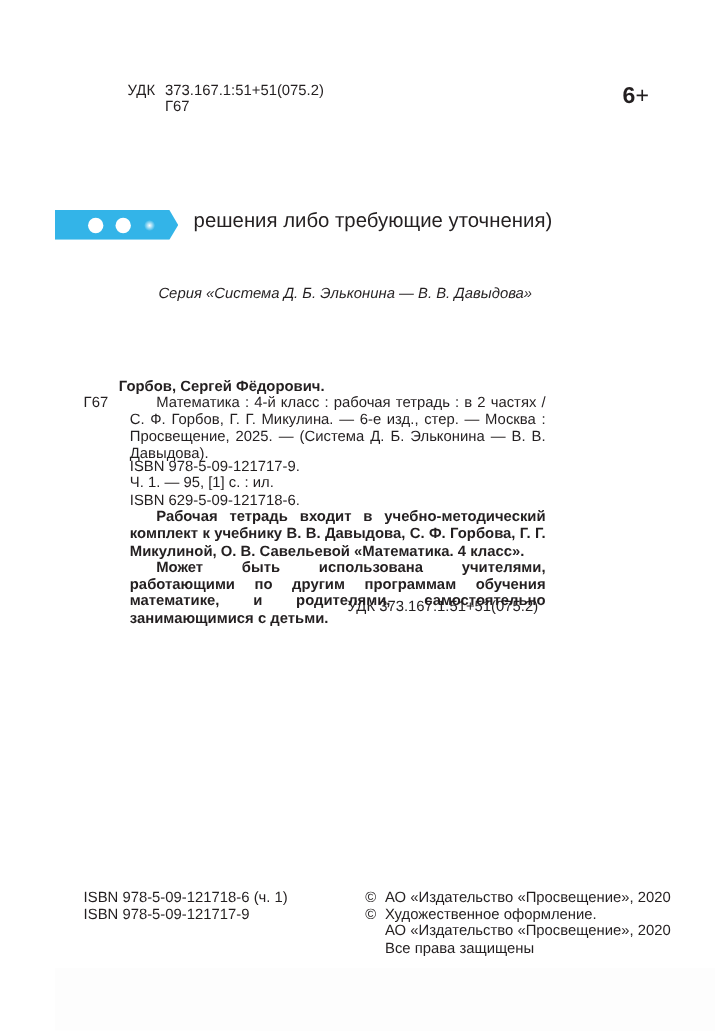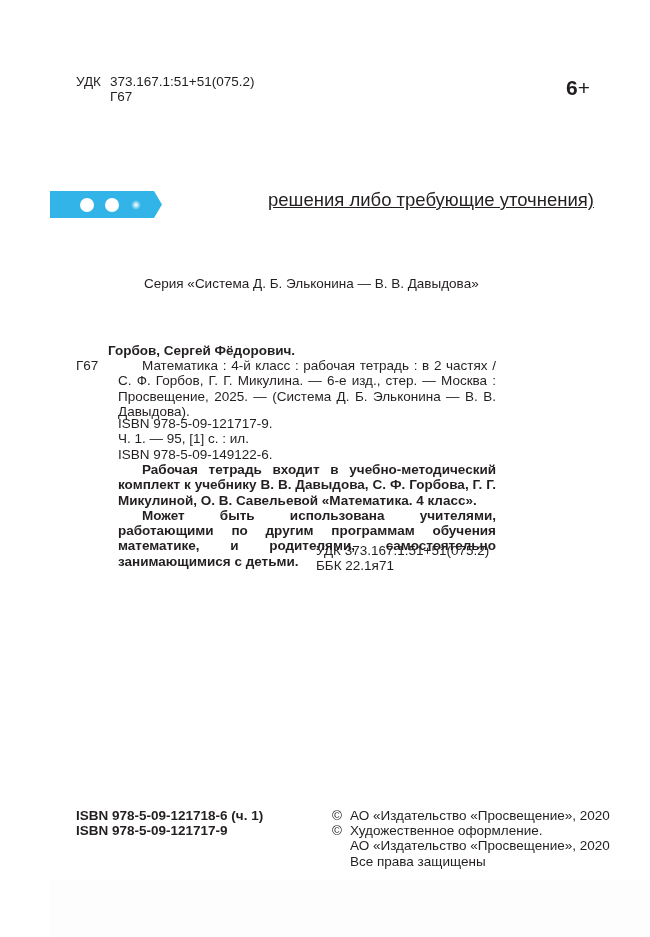--- a/index.html
+++ b/index.html
@@ -3,42 +3,42 @@
 <meta charset="utf-8">
 <style>
   html, body { margin: 0; padding: 0; }
   body {
     width: 650px; height: 937px; background: #ffffff; position: relative; overflow: hidden;
     font-family: "Liberation Sans", sans-serif; color: #231f20;
   }
   .abs { position: absolute; }
   .udk-block { left: 76px; top: 74px; font-size: 13.5px; line-height: 15px; }
   .udk-block .row { display: flex; }
-  .udk-block .lbl { width: 34px; }
+  .udk-block .lbl { width: 34px; margin-left: 40px; }
   .age { left: 566px; top: 76px; font-size: 21px; font-weight: bold; }
   .age .plus { font-weight: normal; }
 
   .trap-icon { left: 50px; top: 191px; width: 112px; height: 27px; }
   .trap-text { left: 176px; top: 187px; width: 418px; font-size: 18.5px; line-height: 26px; }
   .trap-text .l1 { display: flex; justify-content: space-between; }
-  .trap-text .l2 { text-align: right; text-decoration: underline; }
+  .trap-text .l2 { text-align: left; }
 
-  .series { left: 144px; top: 276px; font-size: 13.5px; }
+  .series { left: 144px; top: 259px; font-size: 13.5px; font-style: italic; }
 
   .card { font-size: 13.5px; line-height: 15.3px; }
   .author { left: 108px; top: 343px; font-weight: bold; }
   .code-g { left: 76px; top: 358px; }
   .biblio { left: 118px; top: 358px; width: 378px; text-align: justify; }
   .biblio .indent { text-indent: 24px; }
   .isbn-block { left: 118px; top: 416px; }
   .annot { left: 118px; top: 462px; width: 378px; text-align: justify; }
   .annot p { margin: 0; text-indent: 24px; font-weight: bold; }
   .udk2 { left: 316px; top: 543px; font-weight: normal; }
 
-  .bottom-isbn { left: 76px; top: 808px; font-size: 13.5px; line-height: 15px; font-weight: bold; }
+  .bottom-isbn { left: 76px; top: 808px; font-size: 13.5px; line-height: 15px; font-weight: normal; }
   .copy { left: 332px; top: 808px; font-size: 13.5px; line-height: 15.2px; }
   .copy .row { display: flex; }
   .copy .sym { width: 18px; }
   .copy .pad { padding-left: 18px; }
   .bottom-strip { left: 50px; top: 880px; width: 600px; height: 57px; background: #fdfdfd; }
 </style>
 </head>
 <body>
 
 <div class="abs udk-block">
@@ -74,29 +74,28 @@
 <div class="abs series">Серия «Система Д. Б. Эльконина — В. В. Давыдова»</div>
 
 <div class="abs card author">Горбов, Сергей Фёдорович.</div>
 <div class="abs card code-g">Г67</div>
 <div class="abs card biblio">
   <div class="indent">Математика : 4-й класс : рабочая тетрадь : в 2 частях / С. Ф. Горбов, Г. Г. Микулина. — 6-е изд., стер. — Москва : Просвещение, 2025. — (Система Д. Б. Эльконина — В. В. Давыдова).</div>
 </div>
 <div class="abs card isbn-block">
   <div>ISBN 978-5-09-121717-9.</div>
   <div>Ч. 1. — 95, [1] с. : ил.</div>
-  <div>ISBN 978-5-09-149122-6.</div>
+  <div>ISBN 629-5-09-121718-6.</div>
 </div>
 <div class="abs card annot">
   <p>Рабочая тетрадь входит в учебно-методический комплект к учебнику В. В. Давыдова, С. Ф. Горбова, Г. Г. Микулиной, О. В. Савельевой «Математика. 4 класс».</p>
   <p>Может быть использована учителями, работающими по другим программам обучения математике, и родителями, самостоятельно занимающимися с детьми.</p>
 </div>
 <div class="abs card udk2">
   <div>УДК 373.167.1:51+51(075.2)</div>
-  <div>ББК 22.1я71</div>
 </div>
 
 <div class="abs bottom-isbn">
   <div>ISBN 978-5-09-121718-6 (ч. 1)</div>
   <div>ISBN 978-5-09-121717-9</div>
 </div>
 
 <div class="abs copy">
   <div class="row">
       <span class="sym">©</span>

